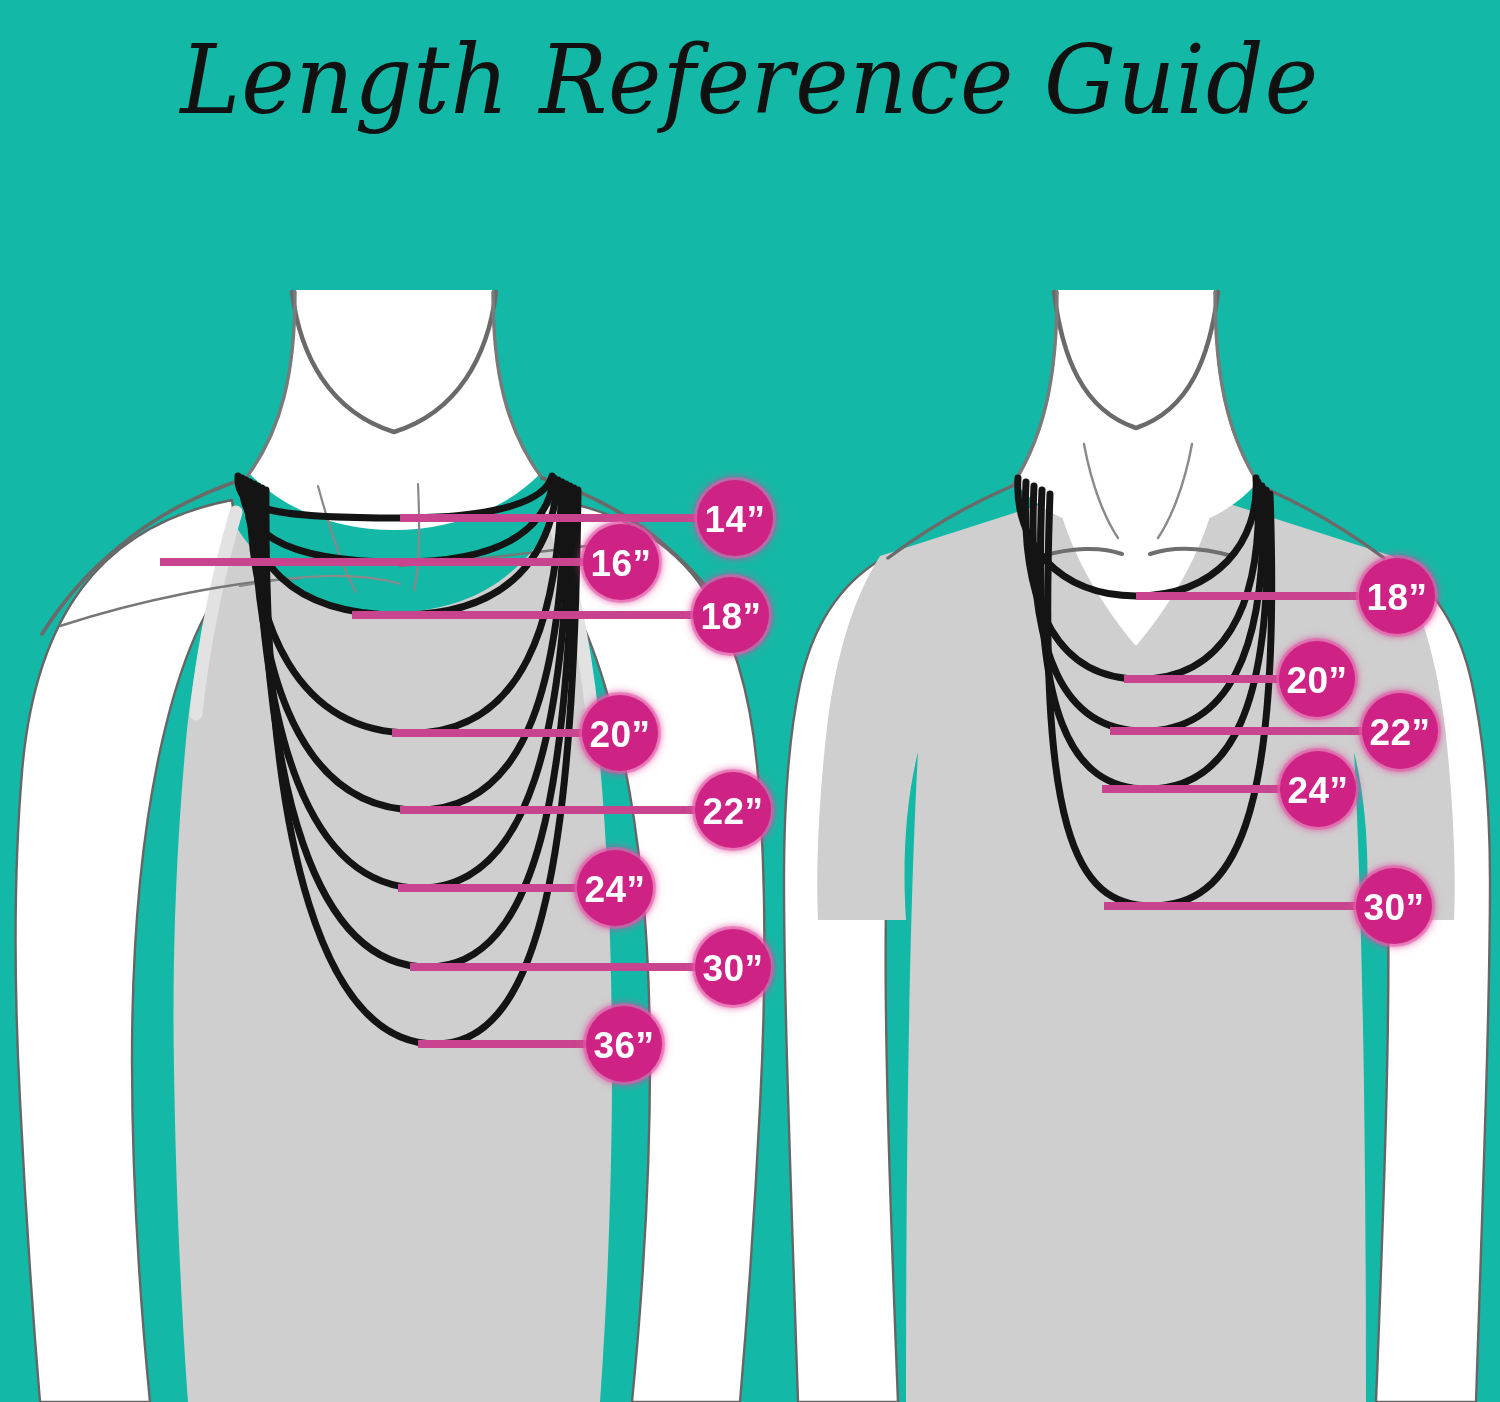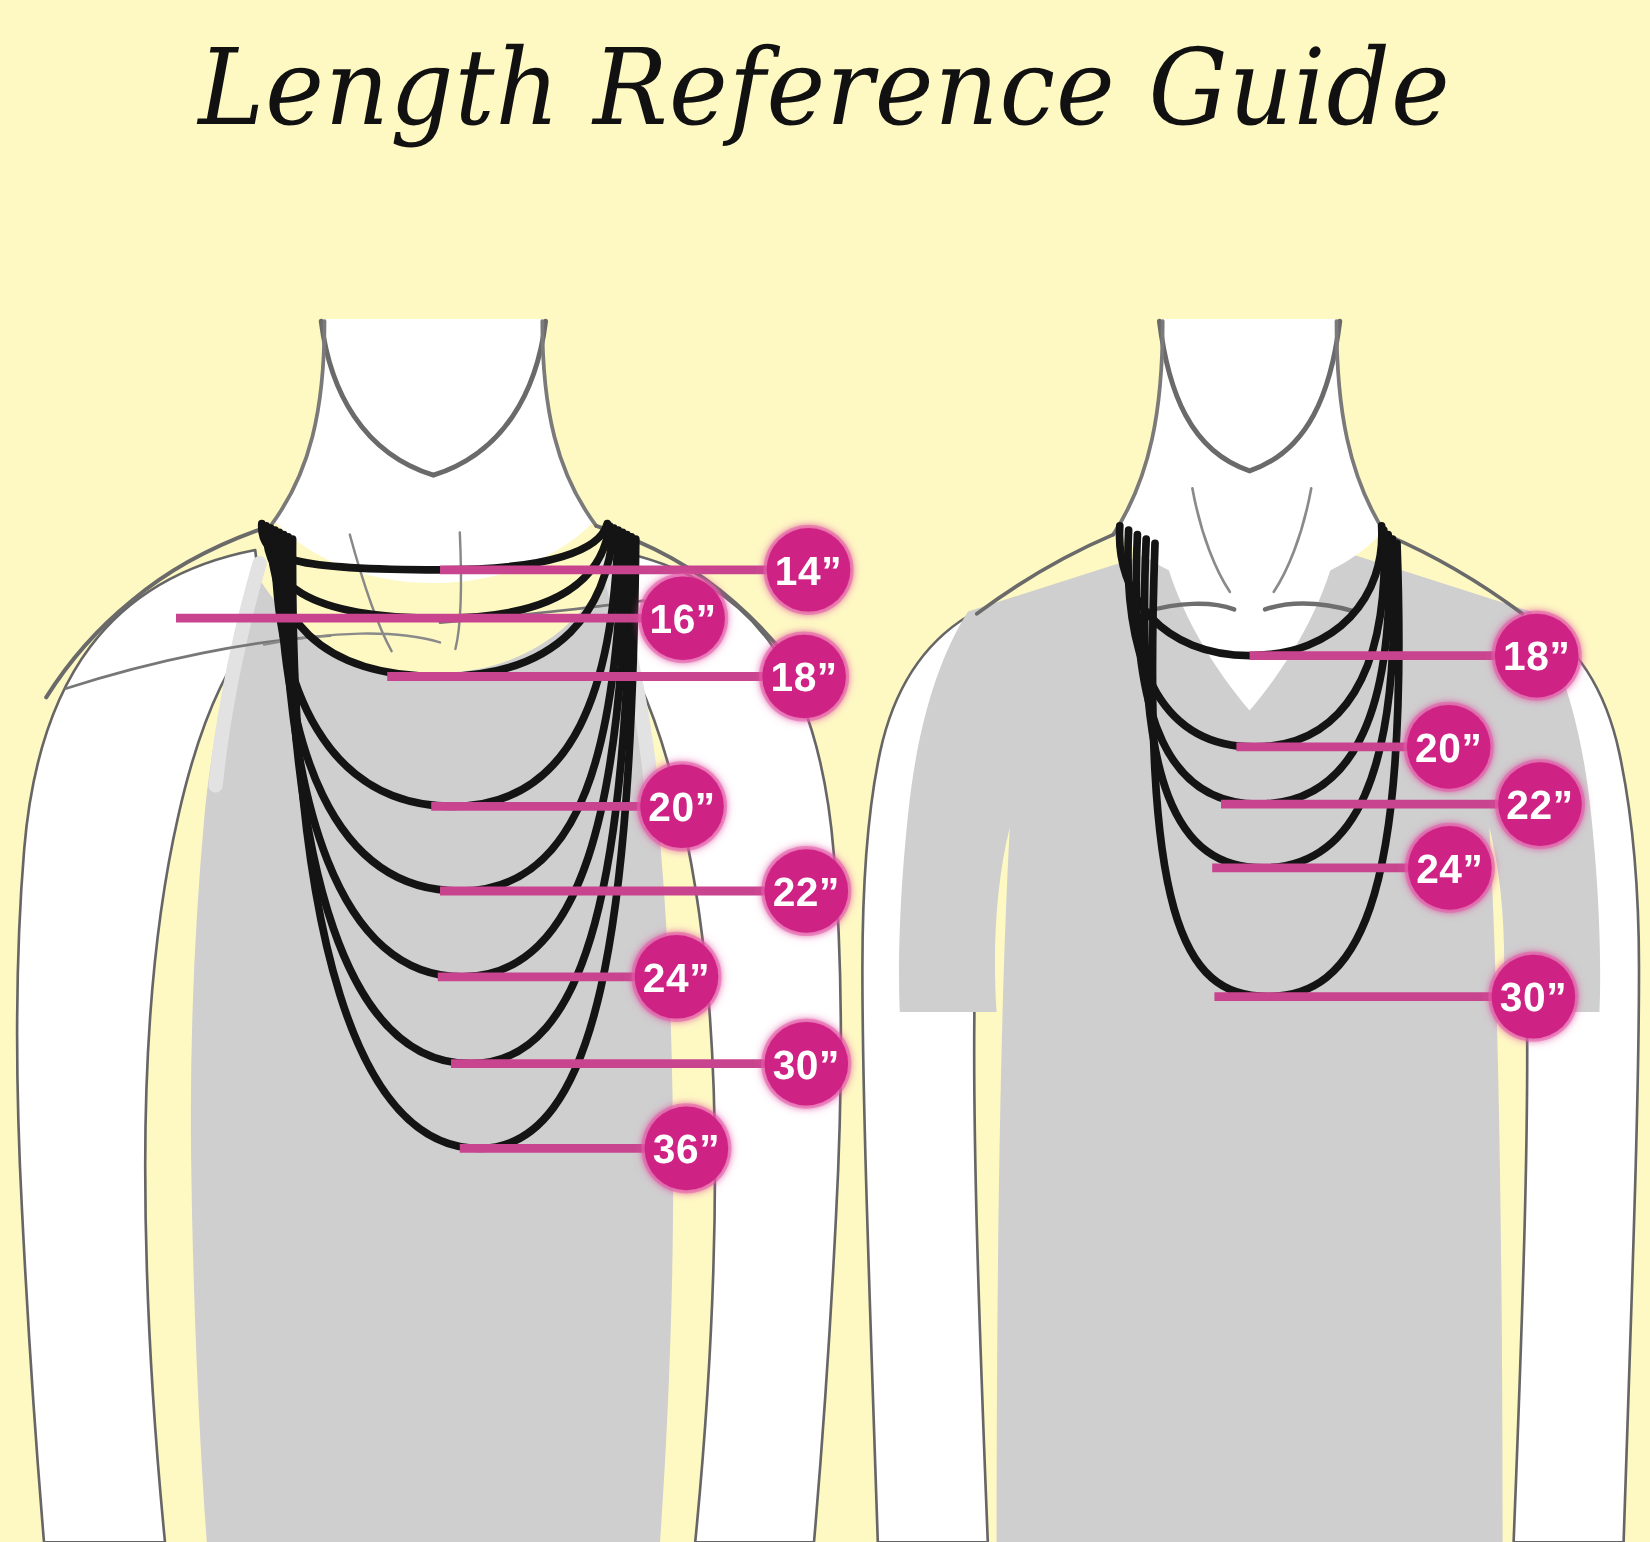--- a/index.html
+++ b/index.html
@@ -10,21 +10,21 @@
   body {
     width: 1500px;
     height: 1402px;
     overflow: hidden;
     font-family: "Liberation Sans", sans-serif;
   }
   #guide-root {
     position: relative;
     width: 1500px;
     height: 1402px;
-    background: #fef9c3;
+    background: #14b8a6;
   }
   #title-block {
     position: absolute;
     top: 0;
     left: 0;
     width: 1500px;
     height: 160px;
     display: flex;
     align-items: center;
     justify-content: center;

